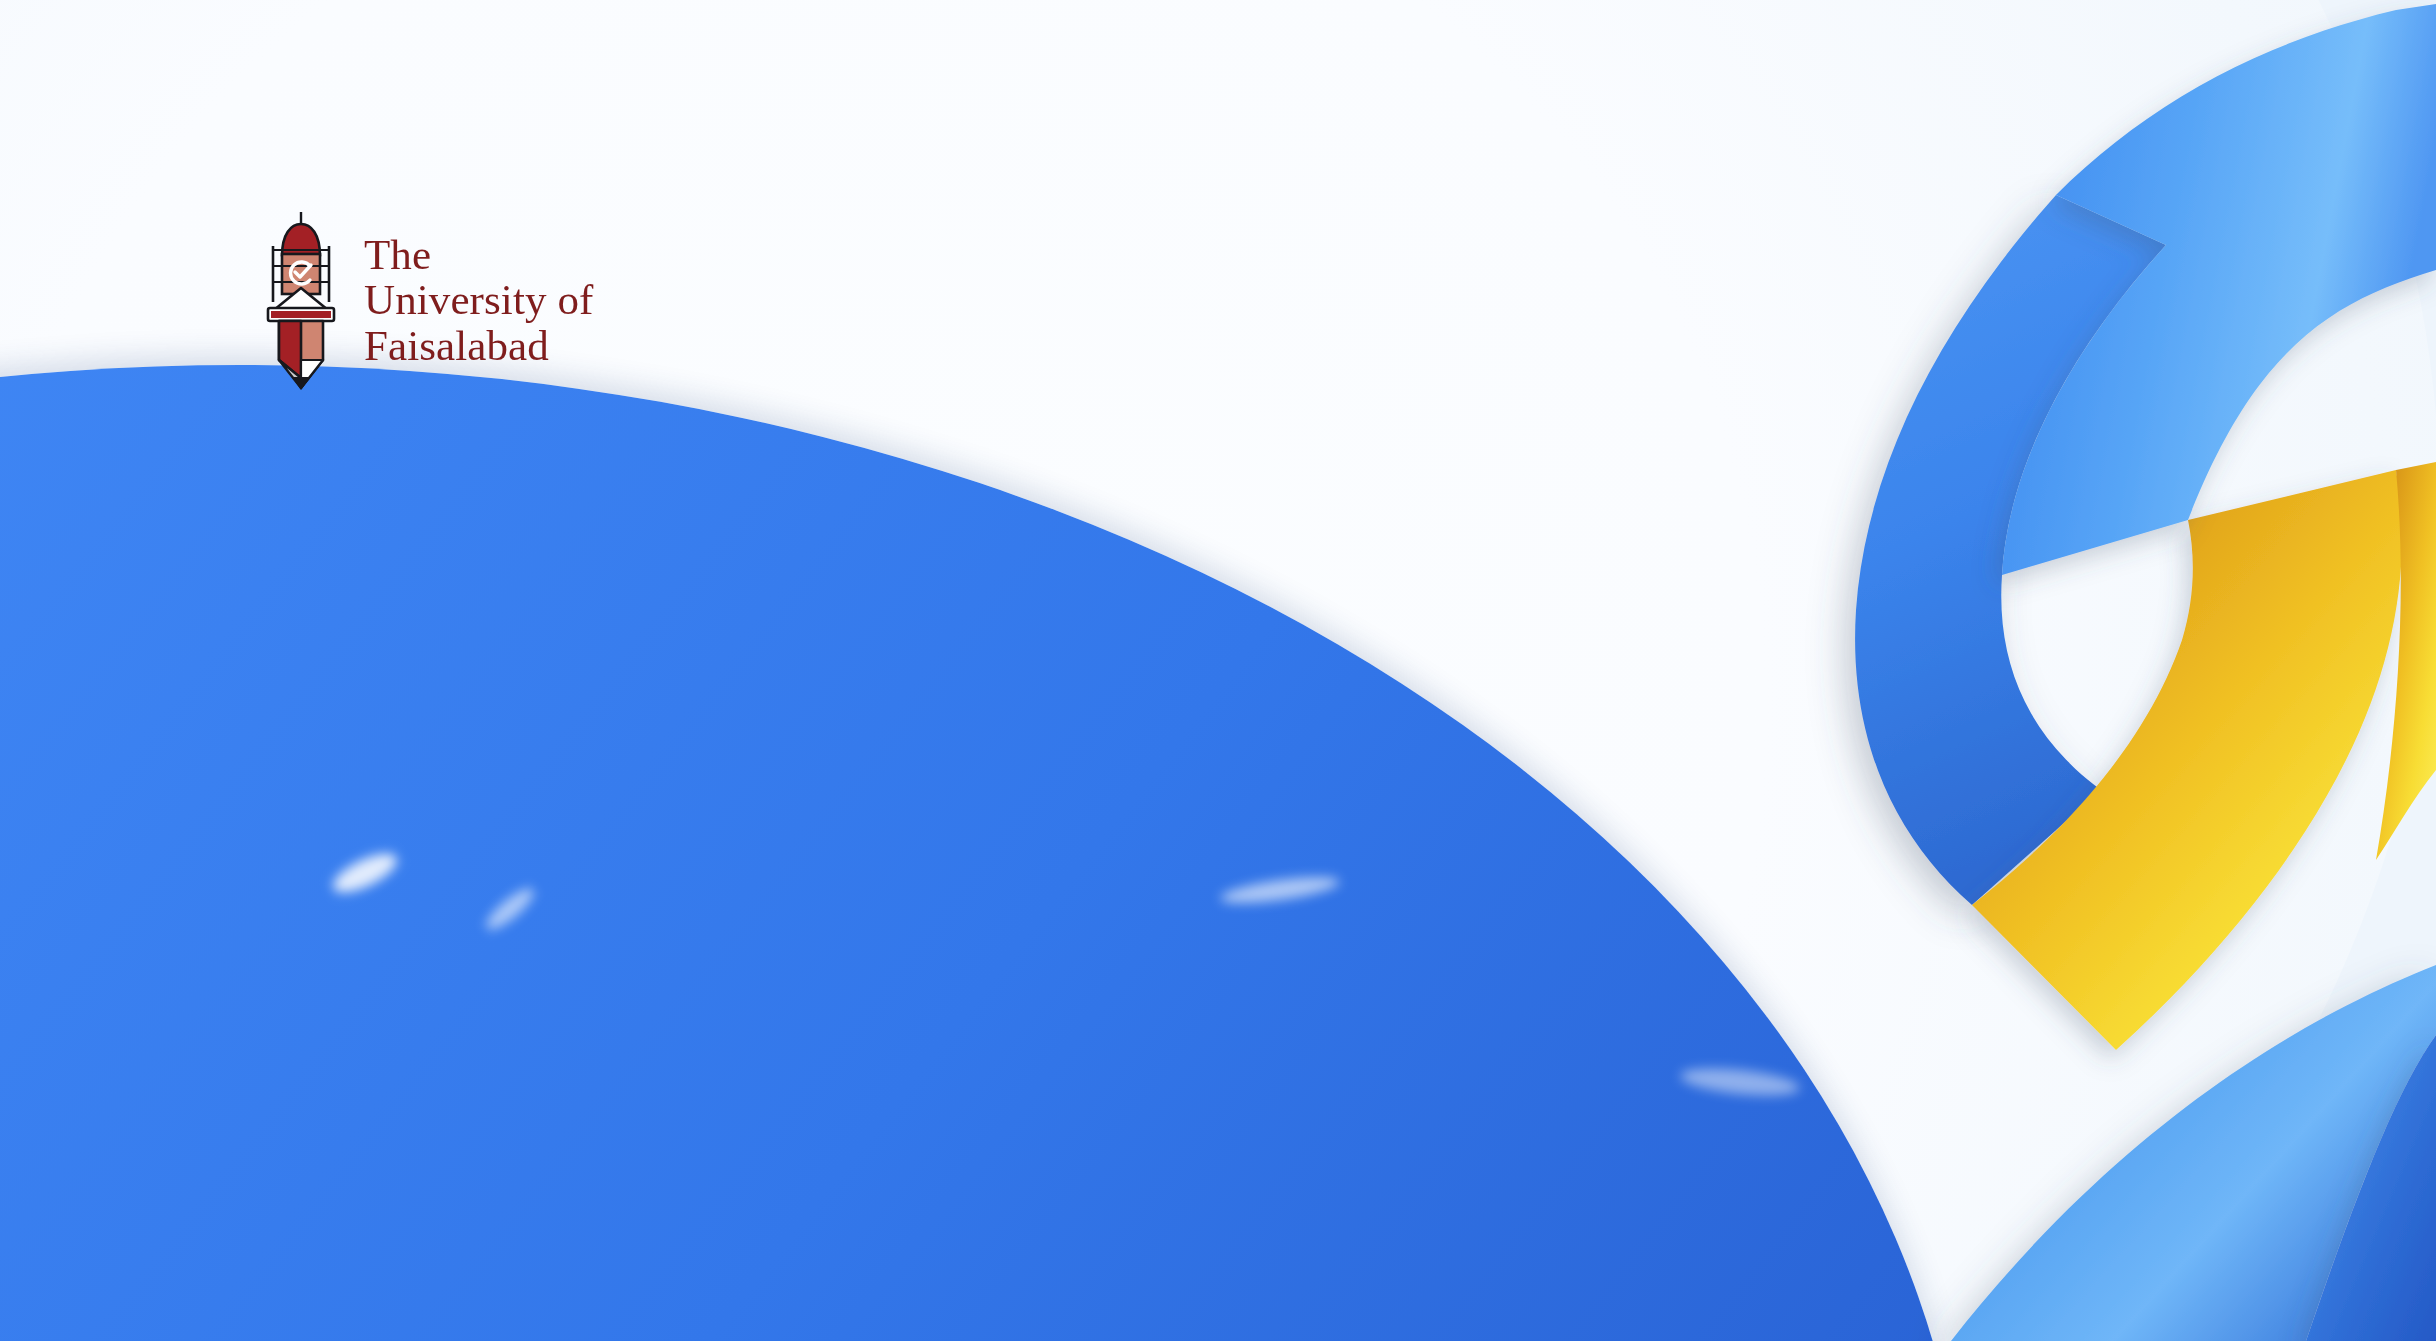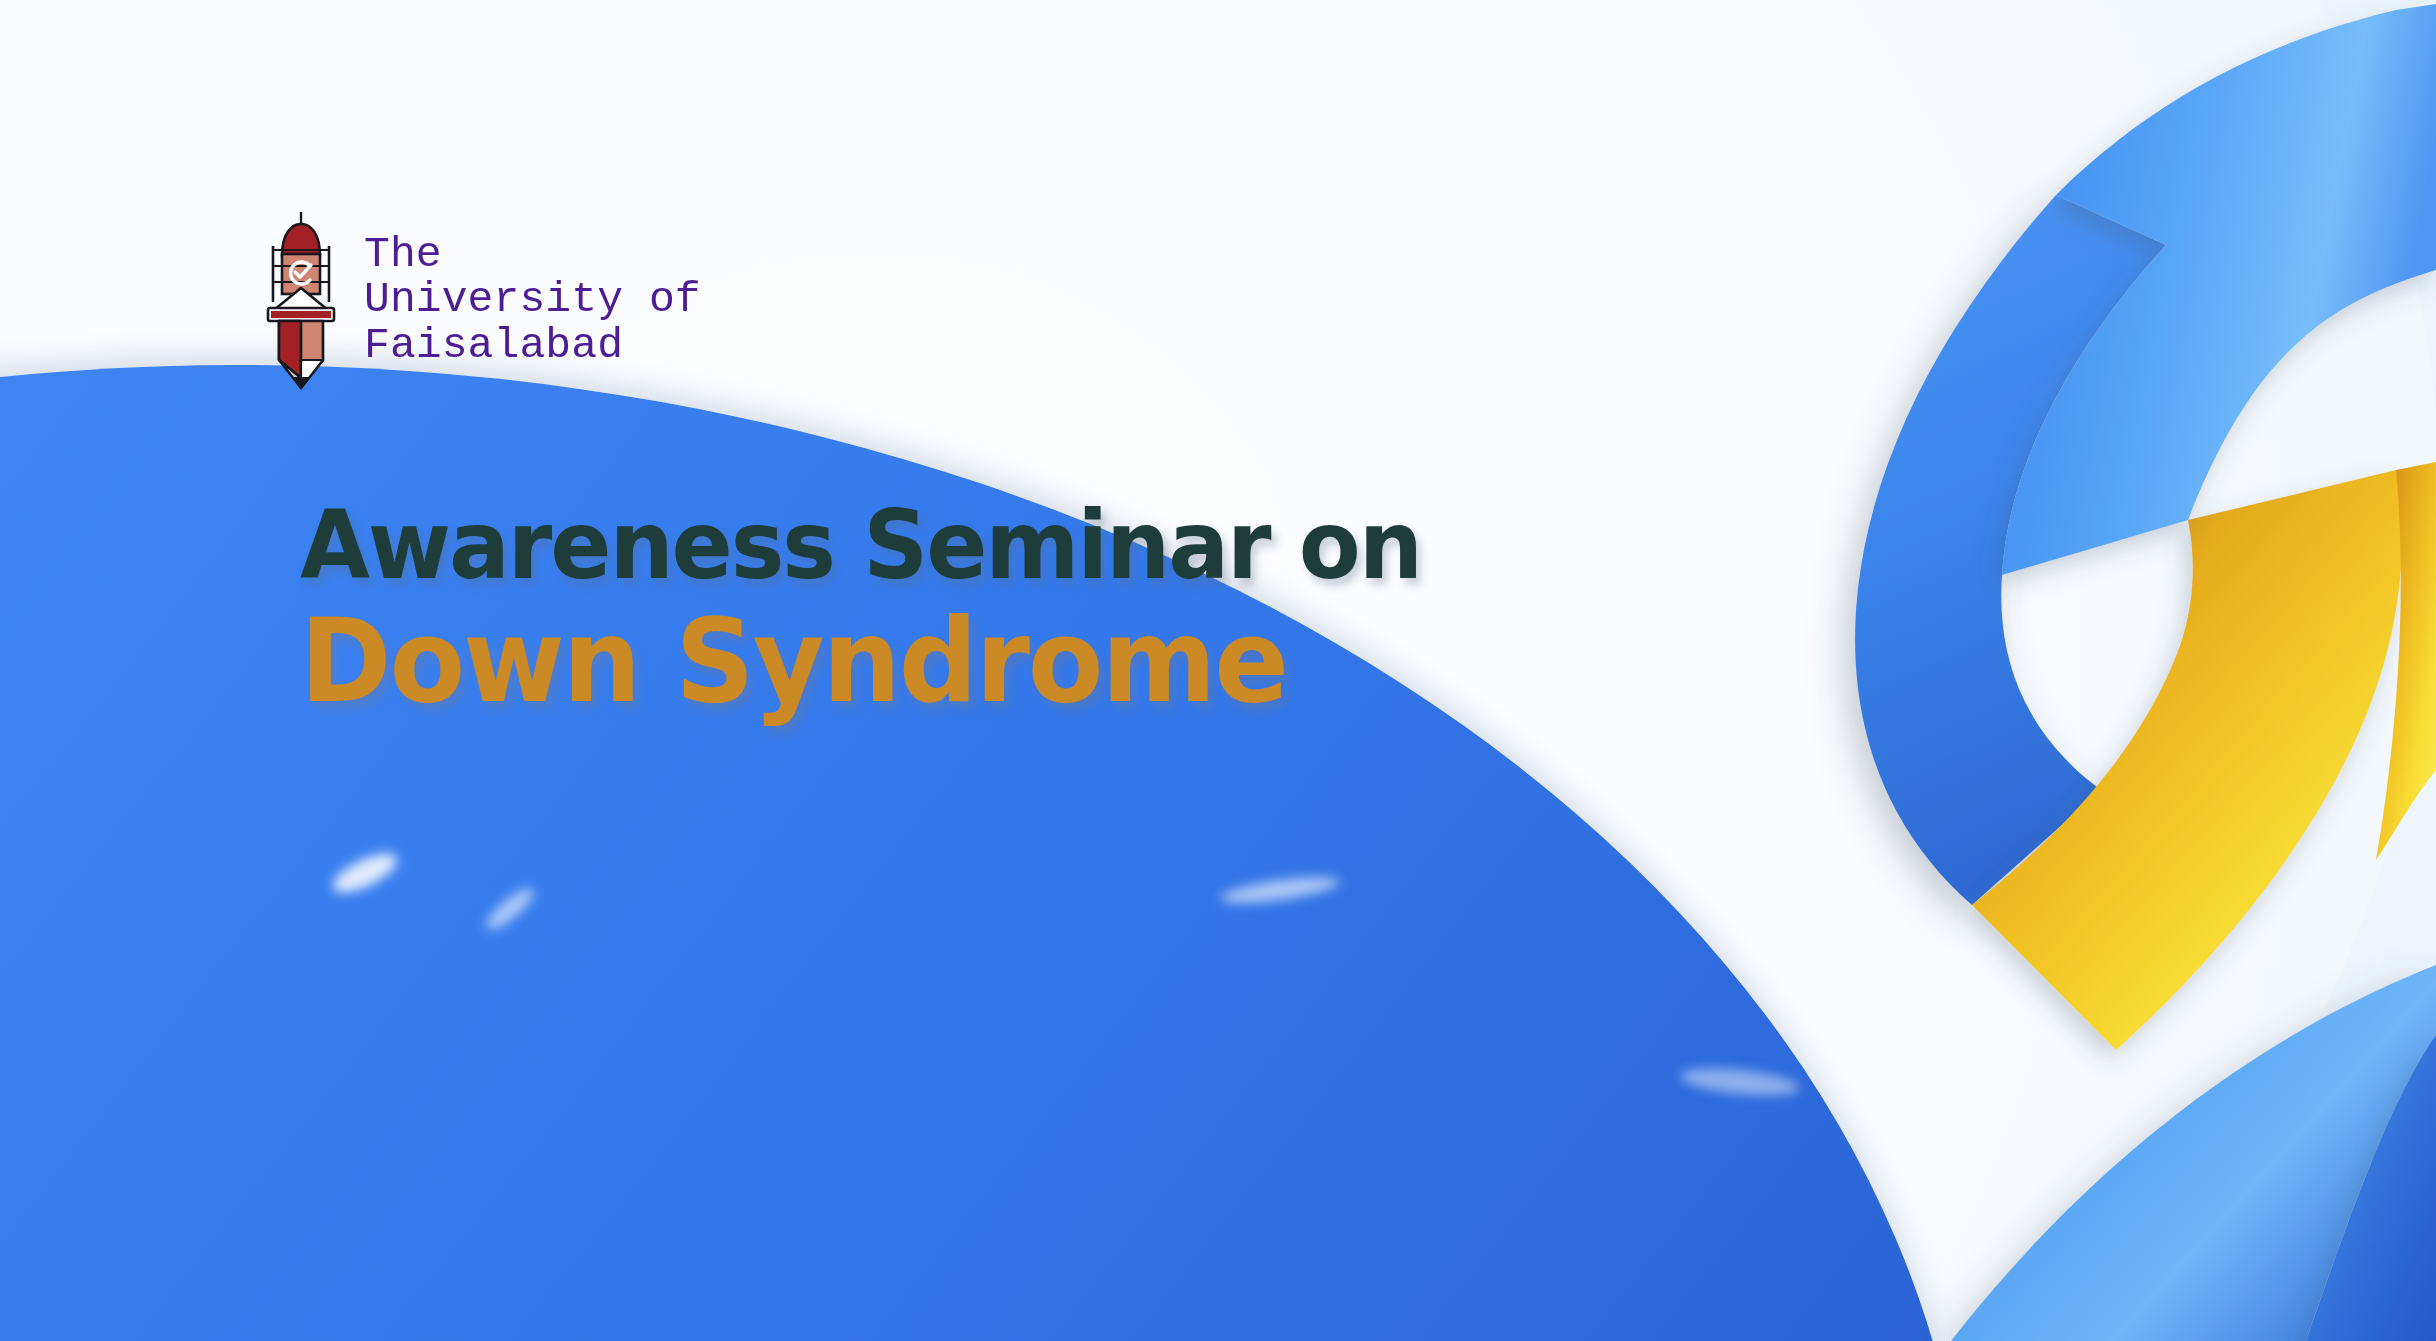--- a/index.html
+++ b/index.html
@@ -77,22 +77,22 @@
   .logo {
     position: absolute;
     left: 262px;
     top: 210px;
     display: flex;
     align-items: center;
     gap: 24px;
   }
   .logo-mark { width: 78px; height: 180px; flex: none; }
   .logo-text {
-    font-family: Liberation Mono, monospace;
-    color: #4c1d95;
+    font-family: Liberation Serif, serif;
+    color: #7f1d1d;
     font-size: 43px;
     line-height: 1.05;
     font-weight: 400;
     letter-spacing: .1px;
     white-space: pre-line;
   }
 
   
   .headline {
     position: absolute;
@@ -266,19 +266,15 @@
       <path d="M17,150 L39,168 L61,150 L39,178 Z" fill="#c9c9cb" stroke="#17181d" stroke-width="2.4" stroke-linejoin="round"></path>
       <path d="M39,150 L61,150 L39,178 Z" fill="#ffffff" stroke="#17181d" stroke-width="2.2" stroke-linejoin="round"></path>
 
       <path d="M30,167 L48,167 L39,180 Z" fill="#17181d"></path>
     </svg>
     <div class="logo-text">The
 University of
 Faisalabad</div>
   </div>
 
-  <div class="headline">
-    <div class="line1">Awareness Seminar on</div>
-    <div class="line2">Down Syndrome</div>
-  </div>
 
 
 </div>
 
 </body></html>

